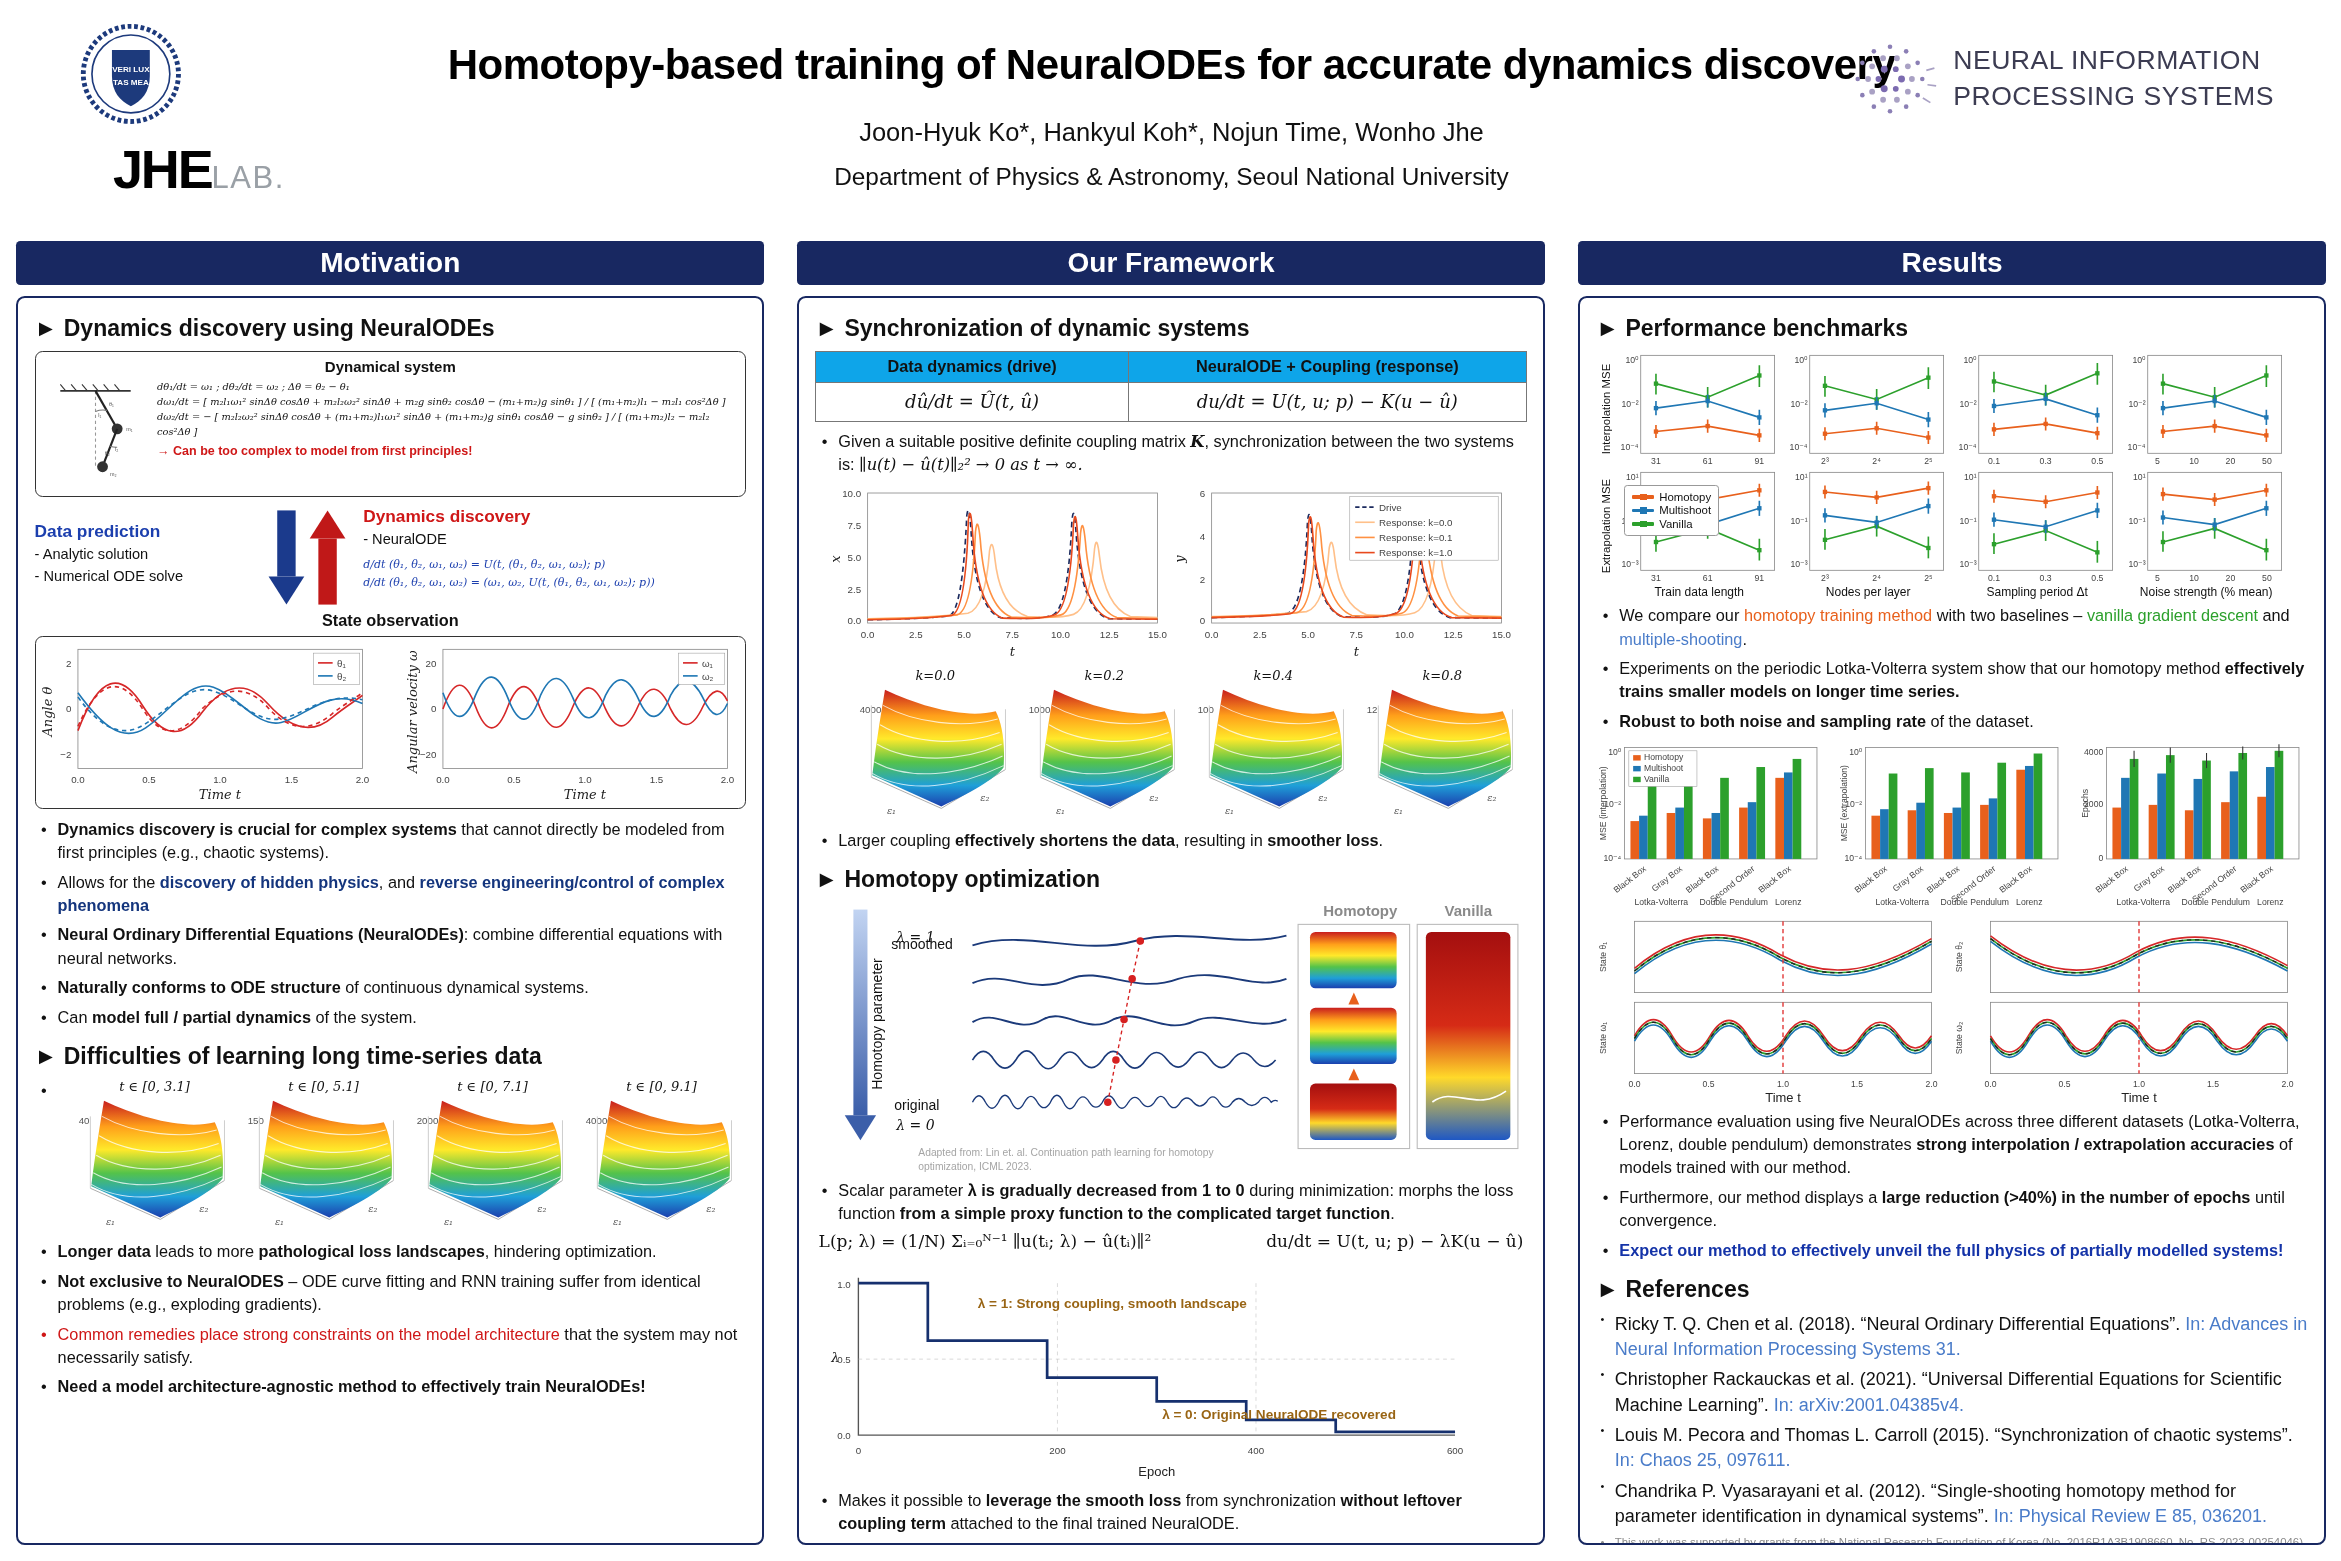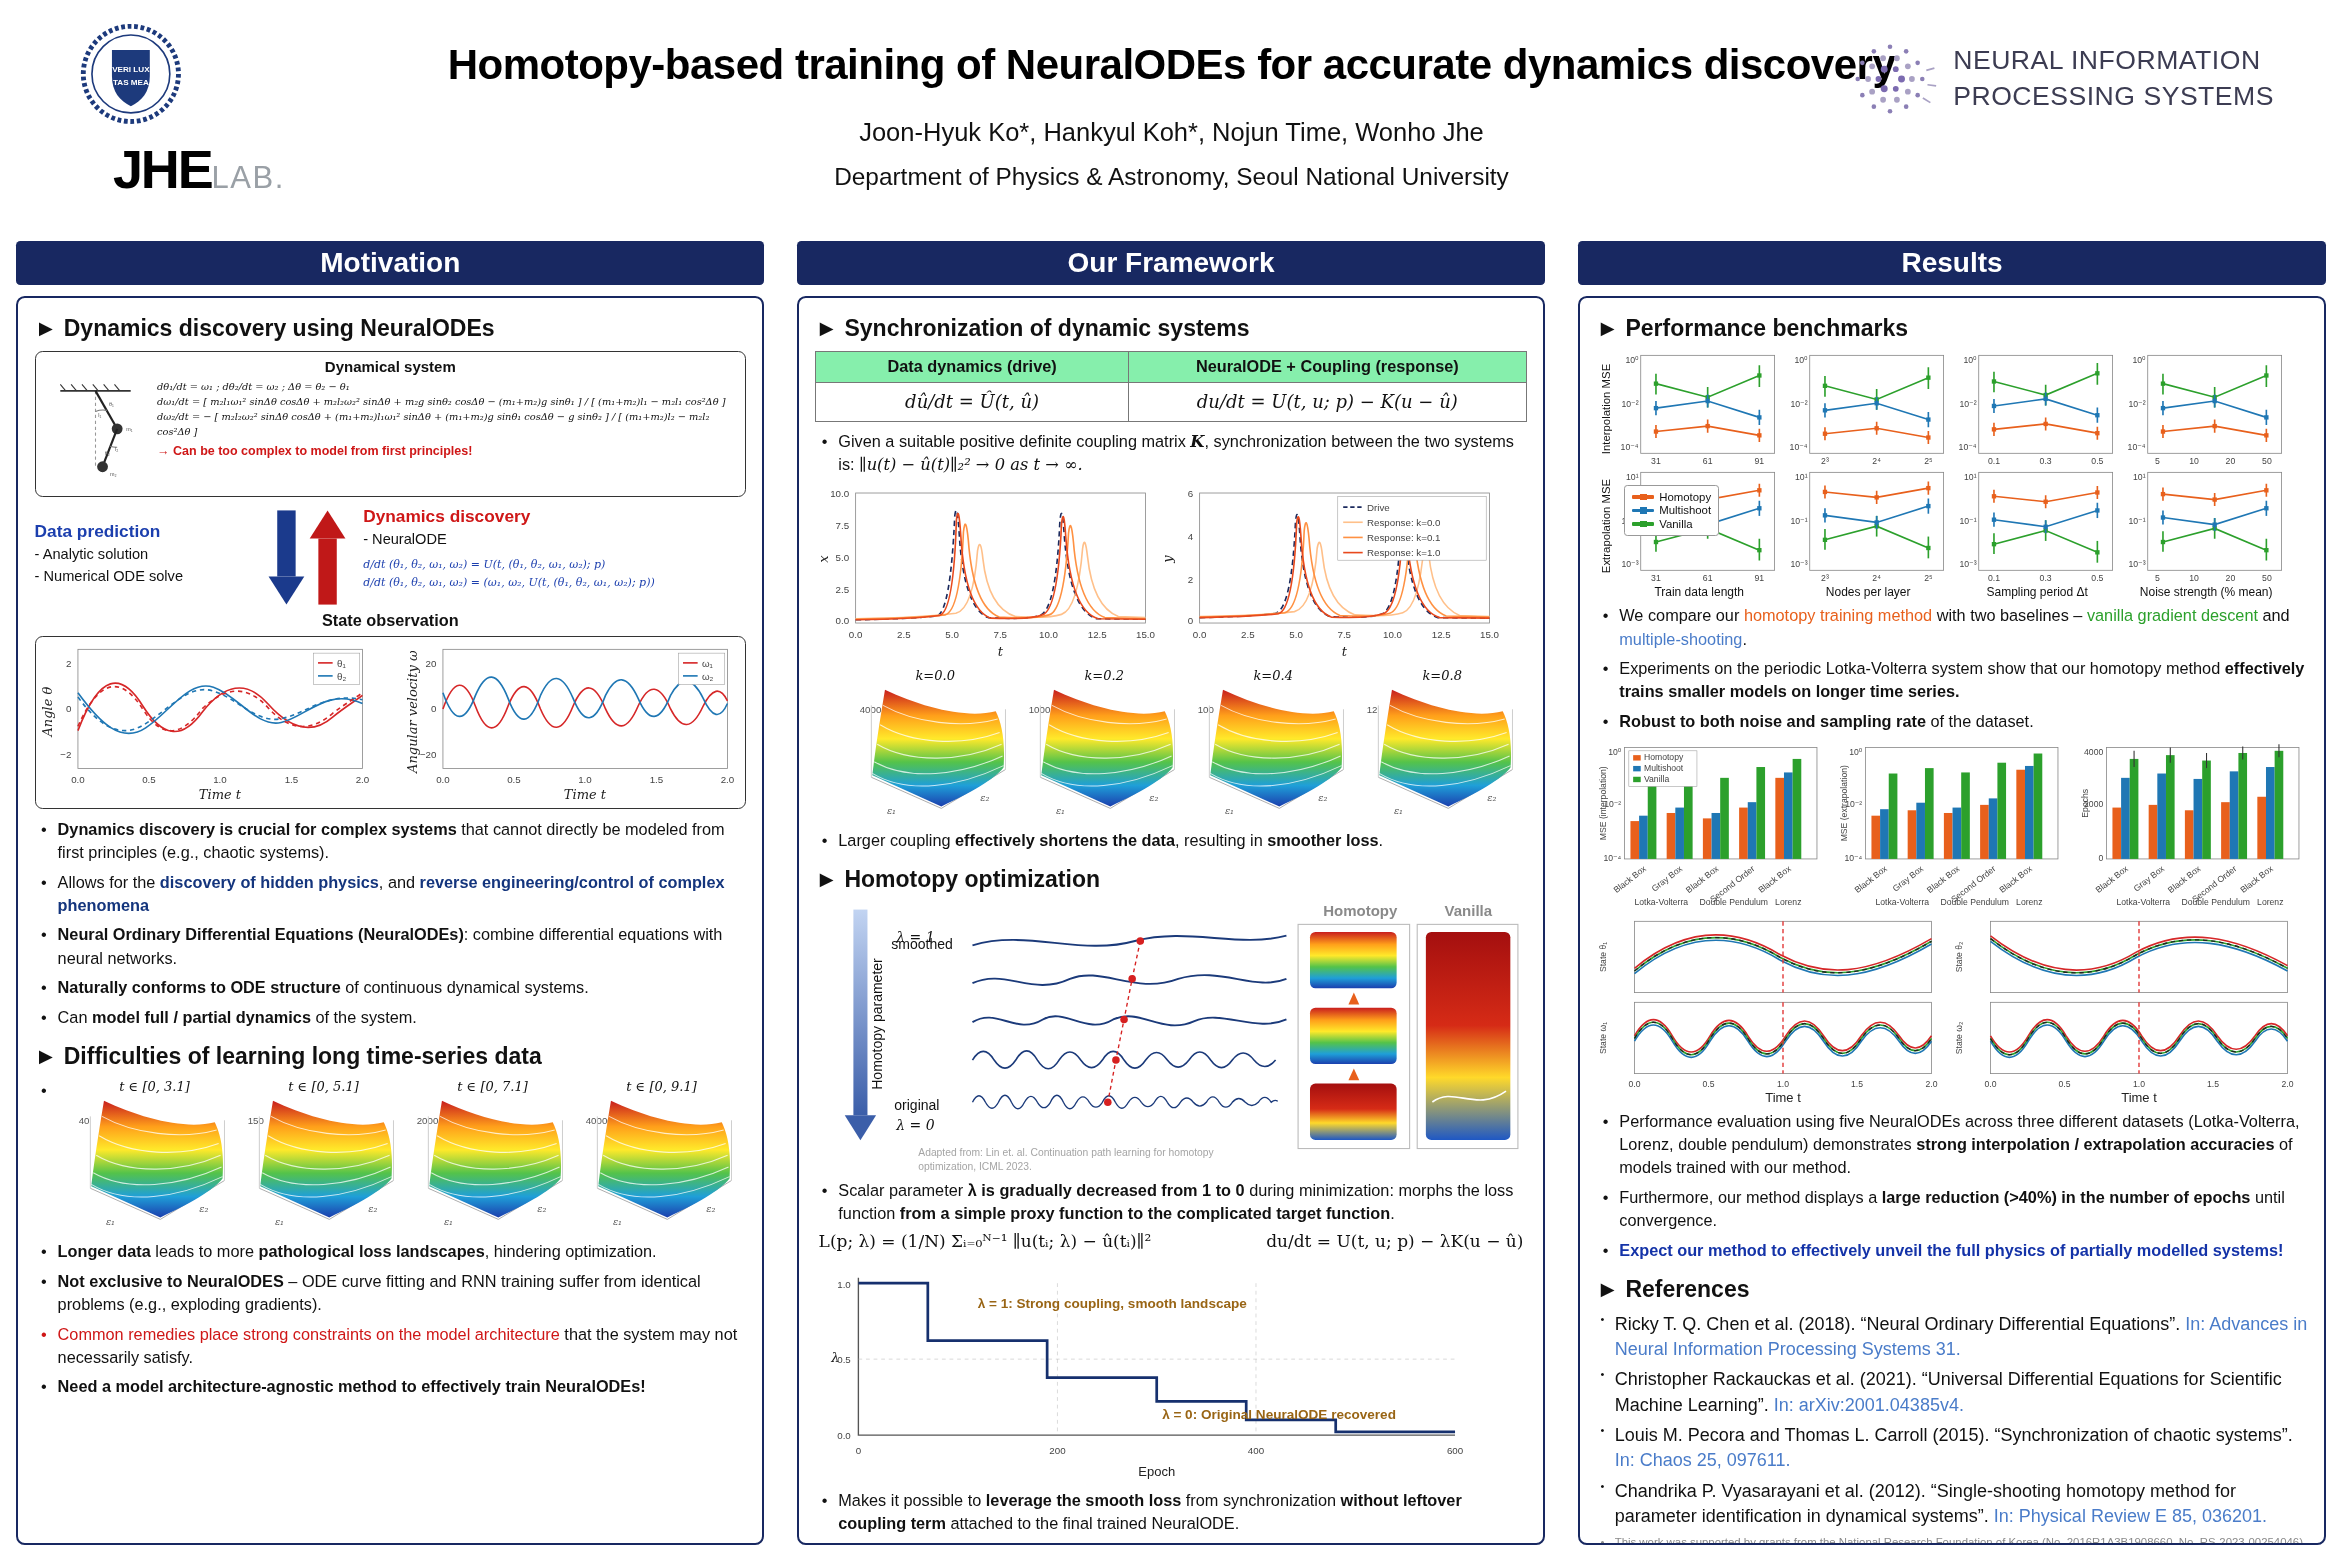--- a/index.html
+++ b/index.html
@@ -56,21 +56,21 @@
 .floweq{font-family:"DejaVu Serif","Liberation Serif",serif;font-style:italic;color:#1c3fae;font-size:11px;line-height:1.6;margin-top:5.4px}
 .stateobs{text-align:center;font-weight:700;font-size:16.3px;margin:1.1px 0 5.4px}
 .row3d{display:flex;justify-content:flex-end;margin:3.3px 0 5.4px}
 .mini3d{width:169px}
 .mini3d-title{text-align:center;font-size:13px;margin-bottom:1.1px}
 .t3{font-size:10px;fill:#555}
 .ct{fill:none;stroke:#fff;stroke-width:1.1;opacity:.75}
 
 table.sync{width:100%;border-collapse:collapse;margin-bottom:7.6px}
 table.sync th,table.sync td{border:1.1px solid #777;text-align:center}
-table.sync th{background:#86efac;font-size:16.3px;font-weight:700;padding:5.4px 3.3px}
+table.sync th{background:#0ea5e9;font-size:16.3px;font-weight:700;padding:5.4px 3.3px}
 table.sync td{font-family:"DejaVu Serif","Liberation Serif",serif;font-style:italic;font-size:18px;padding:8.7px 3.3px}
 
 .homfig{position:relative;height:271px;margin:2.2px 0 5.4px}
 .homfig .rt{position:absolute;font-weight:700;font-size:15px;color:#8a8a8a;text-align:center}
 .credit{position:absolute;left:103px;bottom:0;font-size:10.3px;color:#a5a5a5;width:336px;line-height:1.3}
 .hom-ylab{position:absolute;left:-4.3px;top:114px;transform:rotate(-90deg);transform-origin:center;font-size:14px;white-space:nowrap}
 .lamlab{position:absolute;font-size:14px}
 .lamlab .it{font-style:italic;font-family:"DejaVu Serif",serif}
 
 .eqrow{display:flex;justify-content:space-between;align-items:center;font-family:"DejaVu Serif","Liberation Serif",serif;font-size:17px;margin:5.4px 3.3px 4.3px}
@@ -425,21 +425,21 @@
         <td>dû/dt = Û(t, û)</td>
         <td>du/dt = U(t, u; p) − K(u − û)</td>
       </tr>
     </tbody>
       </table>
 
     <ul class="bullets">
       <li><span class="seg-n">Given a suitable positive definite coupling matrix </span><span class="seg-bi">K</span><span class="seg-n">, synchronization between the two systems is: </span><span class="seg-i">∥u(t) − û(t)∥₂² → 0 as t → ∞.</span></li>
     </ul>
 
-    <div style="display:flex;justify-content:flex-start">
+    <div style="display:flex;justify-content:center">
       <svg width="344" height="182" viewBox="0 0 635 335">
         <rect x="75" y="18" width="535" height="240" class="frame"></rect>
         <path d="M75,252 Q180,250 225,245 Q250,238 258,60 Q262,30 266,90 Q274,230 320,248 Q390,252 415,244 Q445,235 452,70 Q456,32 460,95 Q470,235 520,250 L610,251" fill="none" stroke="#1b2a5e" stroke-width="3" stroke-dasharray="10 7"></path>
         <path d="M75,250 Q200,248 260,240 Q292,232 300,125 Q305,95 310,140 Q320,230 370,246 Q430,250 455,242 Q485,232 494,120 Q498,92 503,135 Q513,228 560,246 L610,248" fill="none" stroke="#ffc08a" stroke-width="3"></path>
         <path d="M75,251 Q190,249 240,243 Q268,236 274,90 Q278,55 283,105 Q292,228 340,247 Q405,251 432,243 Q460,235 468,92 Q472,58 477,108 Q487,230 535,248 L610,250" fill="none" stroke="#ff9142" stroke-width="3"></path>
         <path d="M75,252 Q185,250 230,244 Q256,237 261,68 Q265,34 269,95 Q277,231 324,249 Q395,252 419,243 Q448,236 455,76 Q459,38 463,100 Q473,236 523,250 L610,251" fill="none" stroke="#e8491d" stroke-width="3"></path>
         <text x="63" y="26" text-anchor="end" class="tick">10.0</text>
         <text x="63" y="85" text-anchor="end" class="tick">7.5</text>
         <text x="63" y="144" text-anchor="end" class="tick">5.0</text>
         <text x="63" y="203" text-anchor="end" class="tick">2.5</text>

